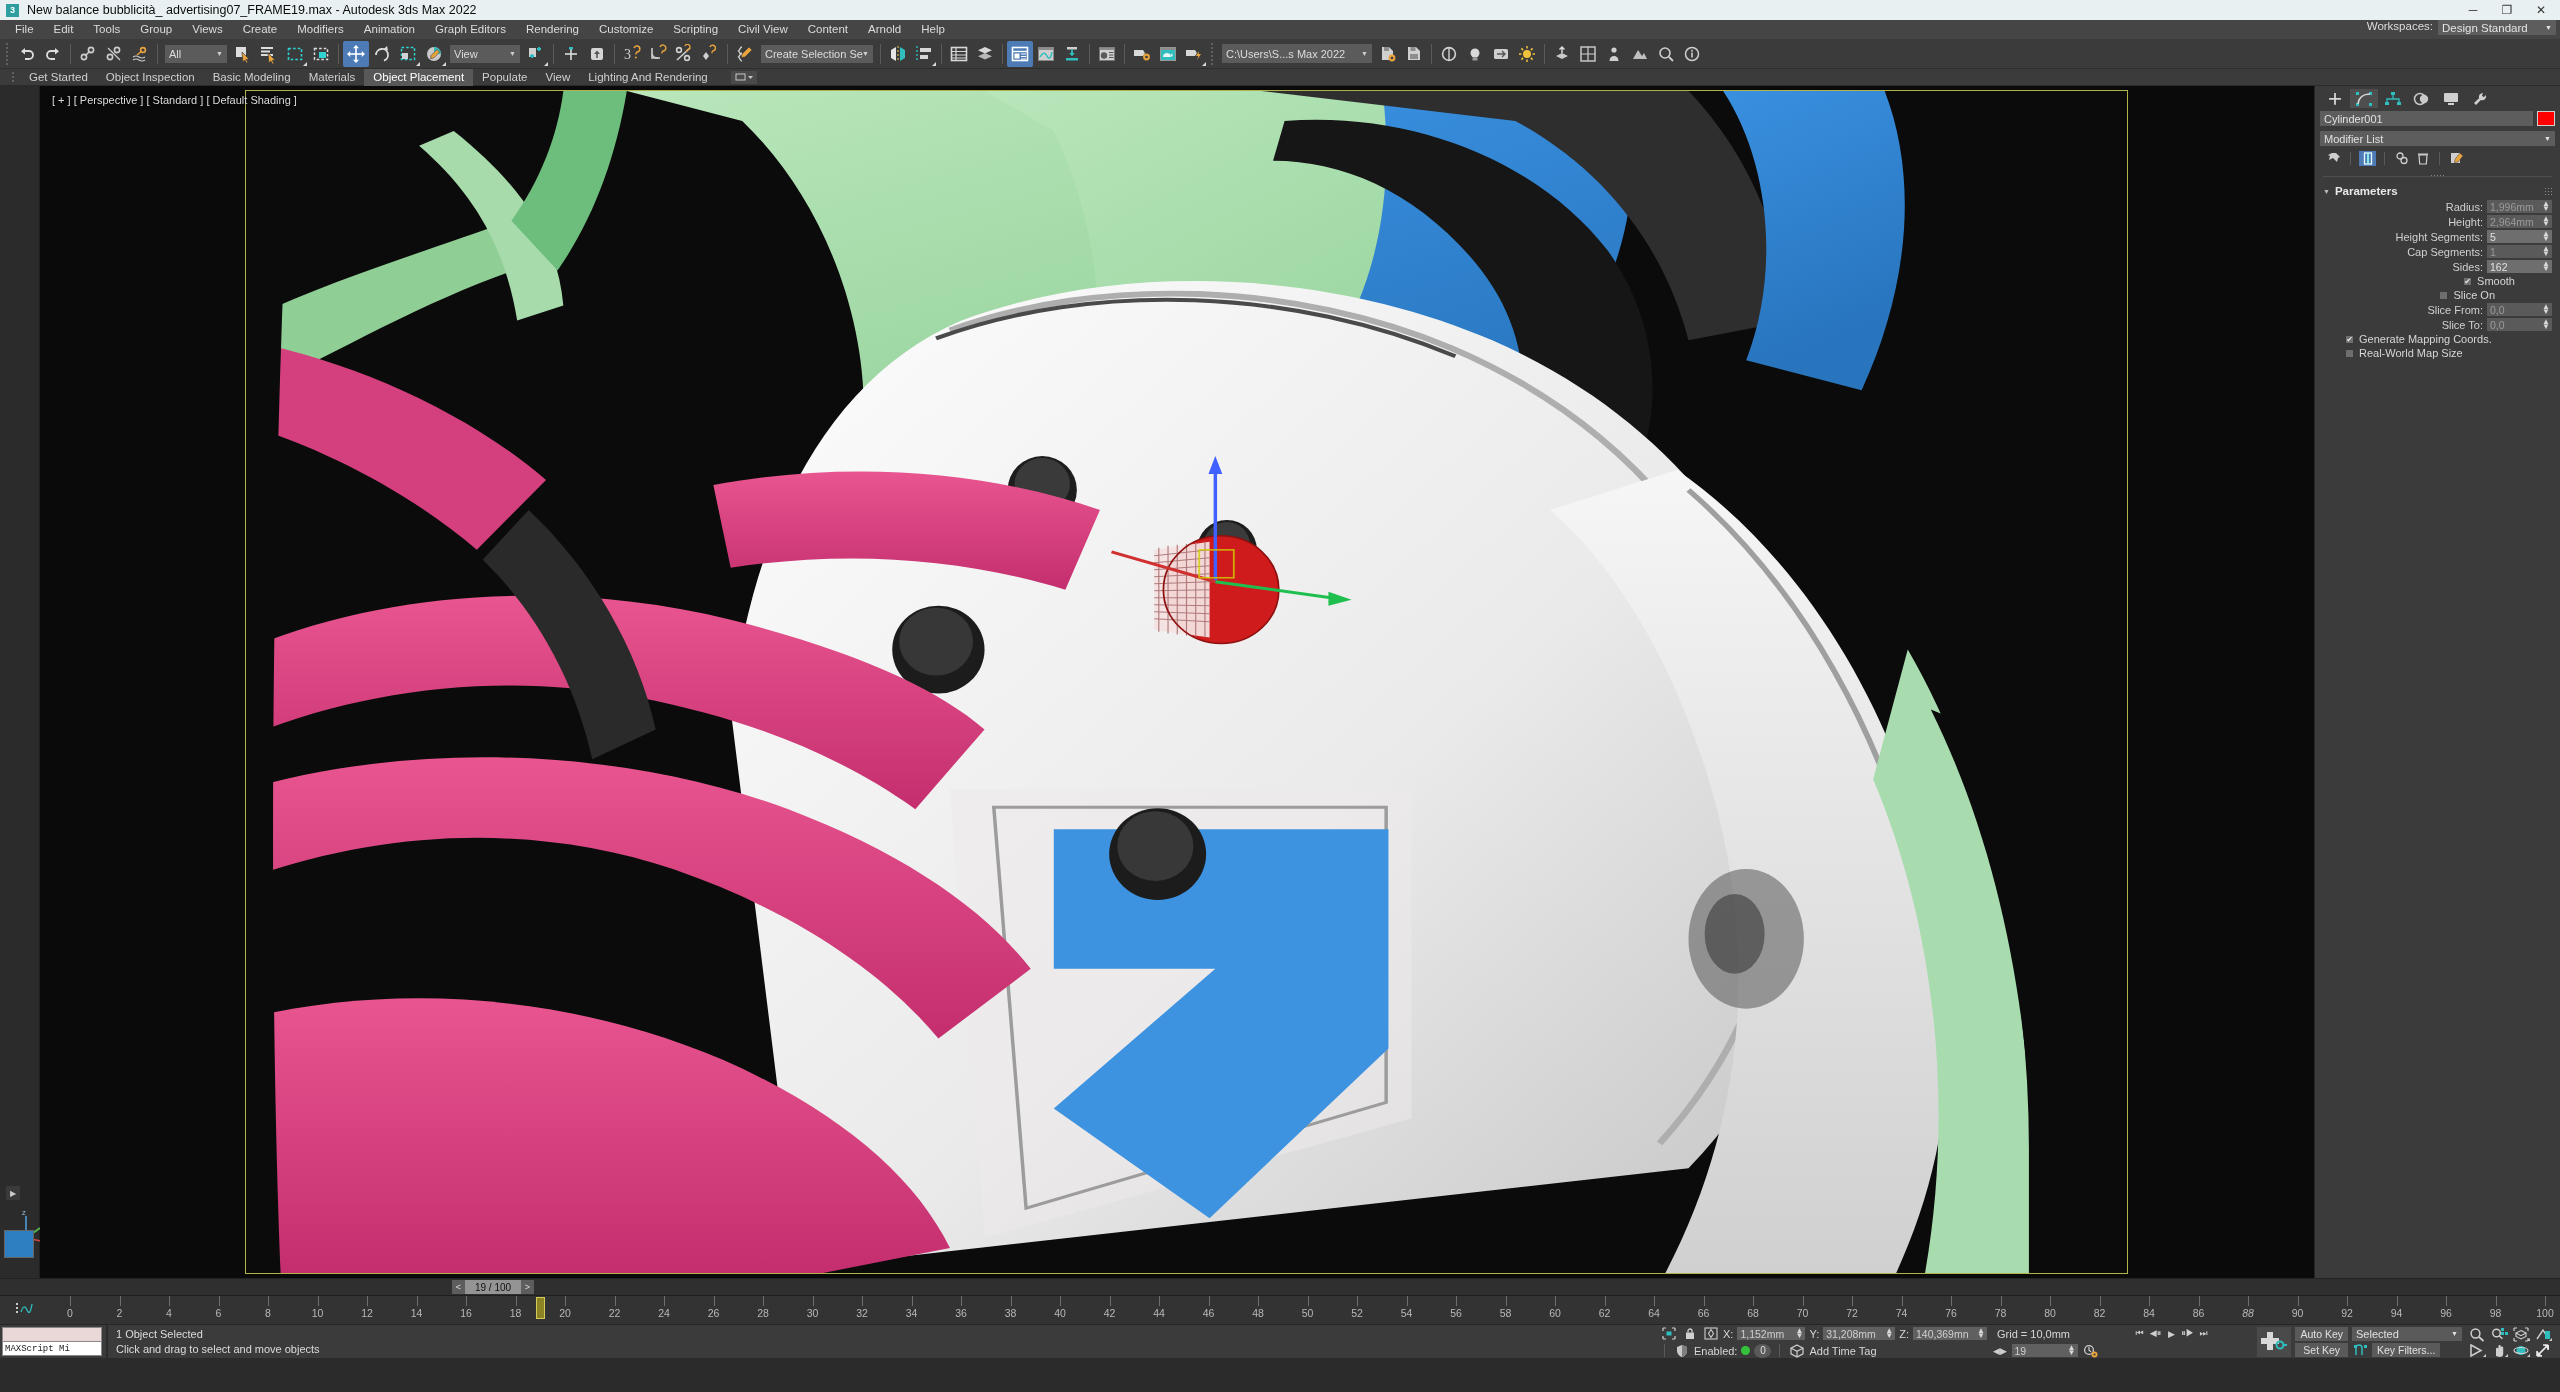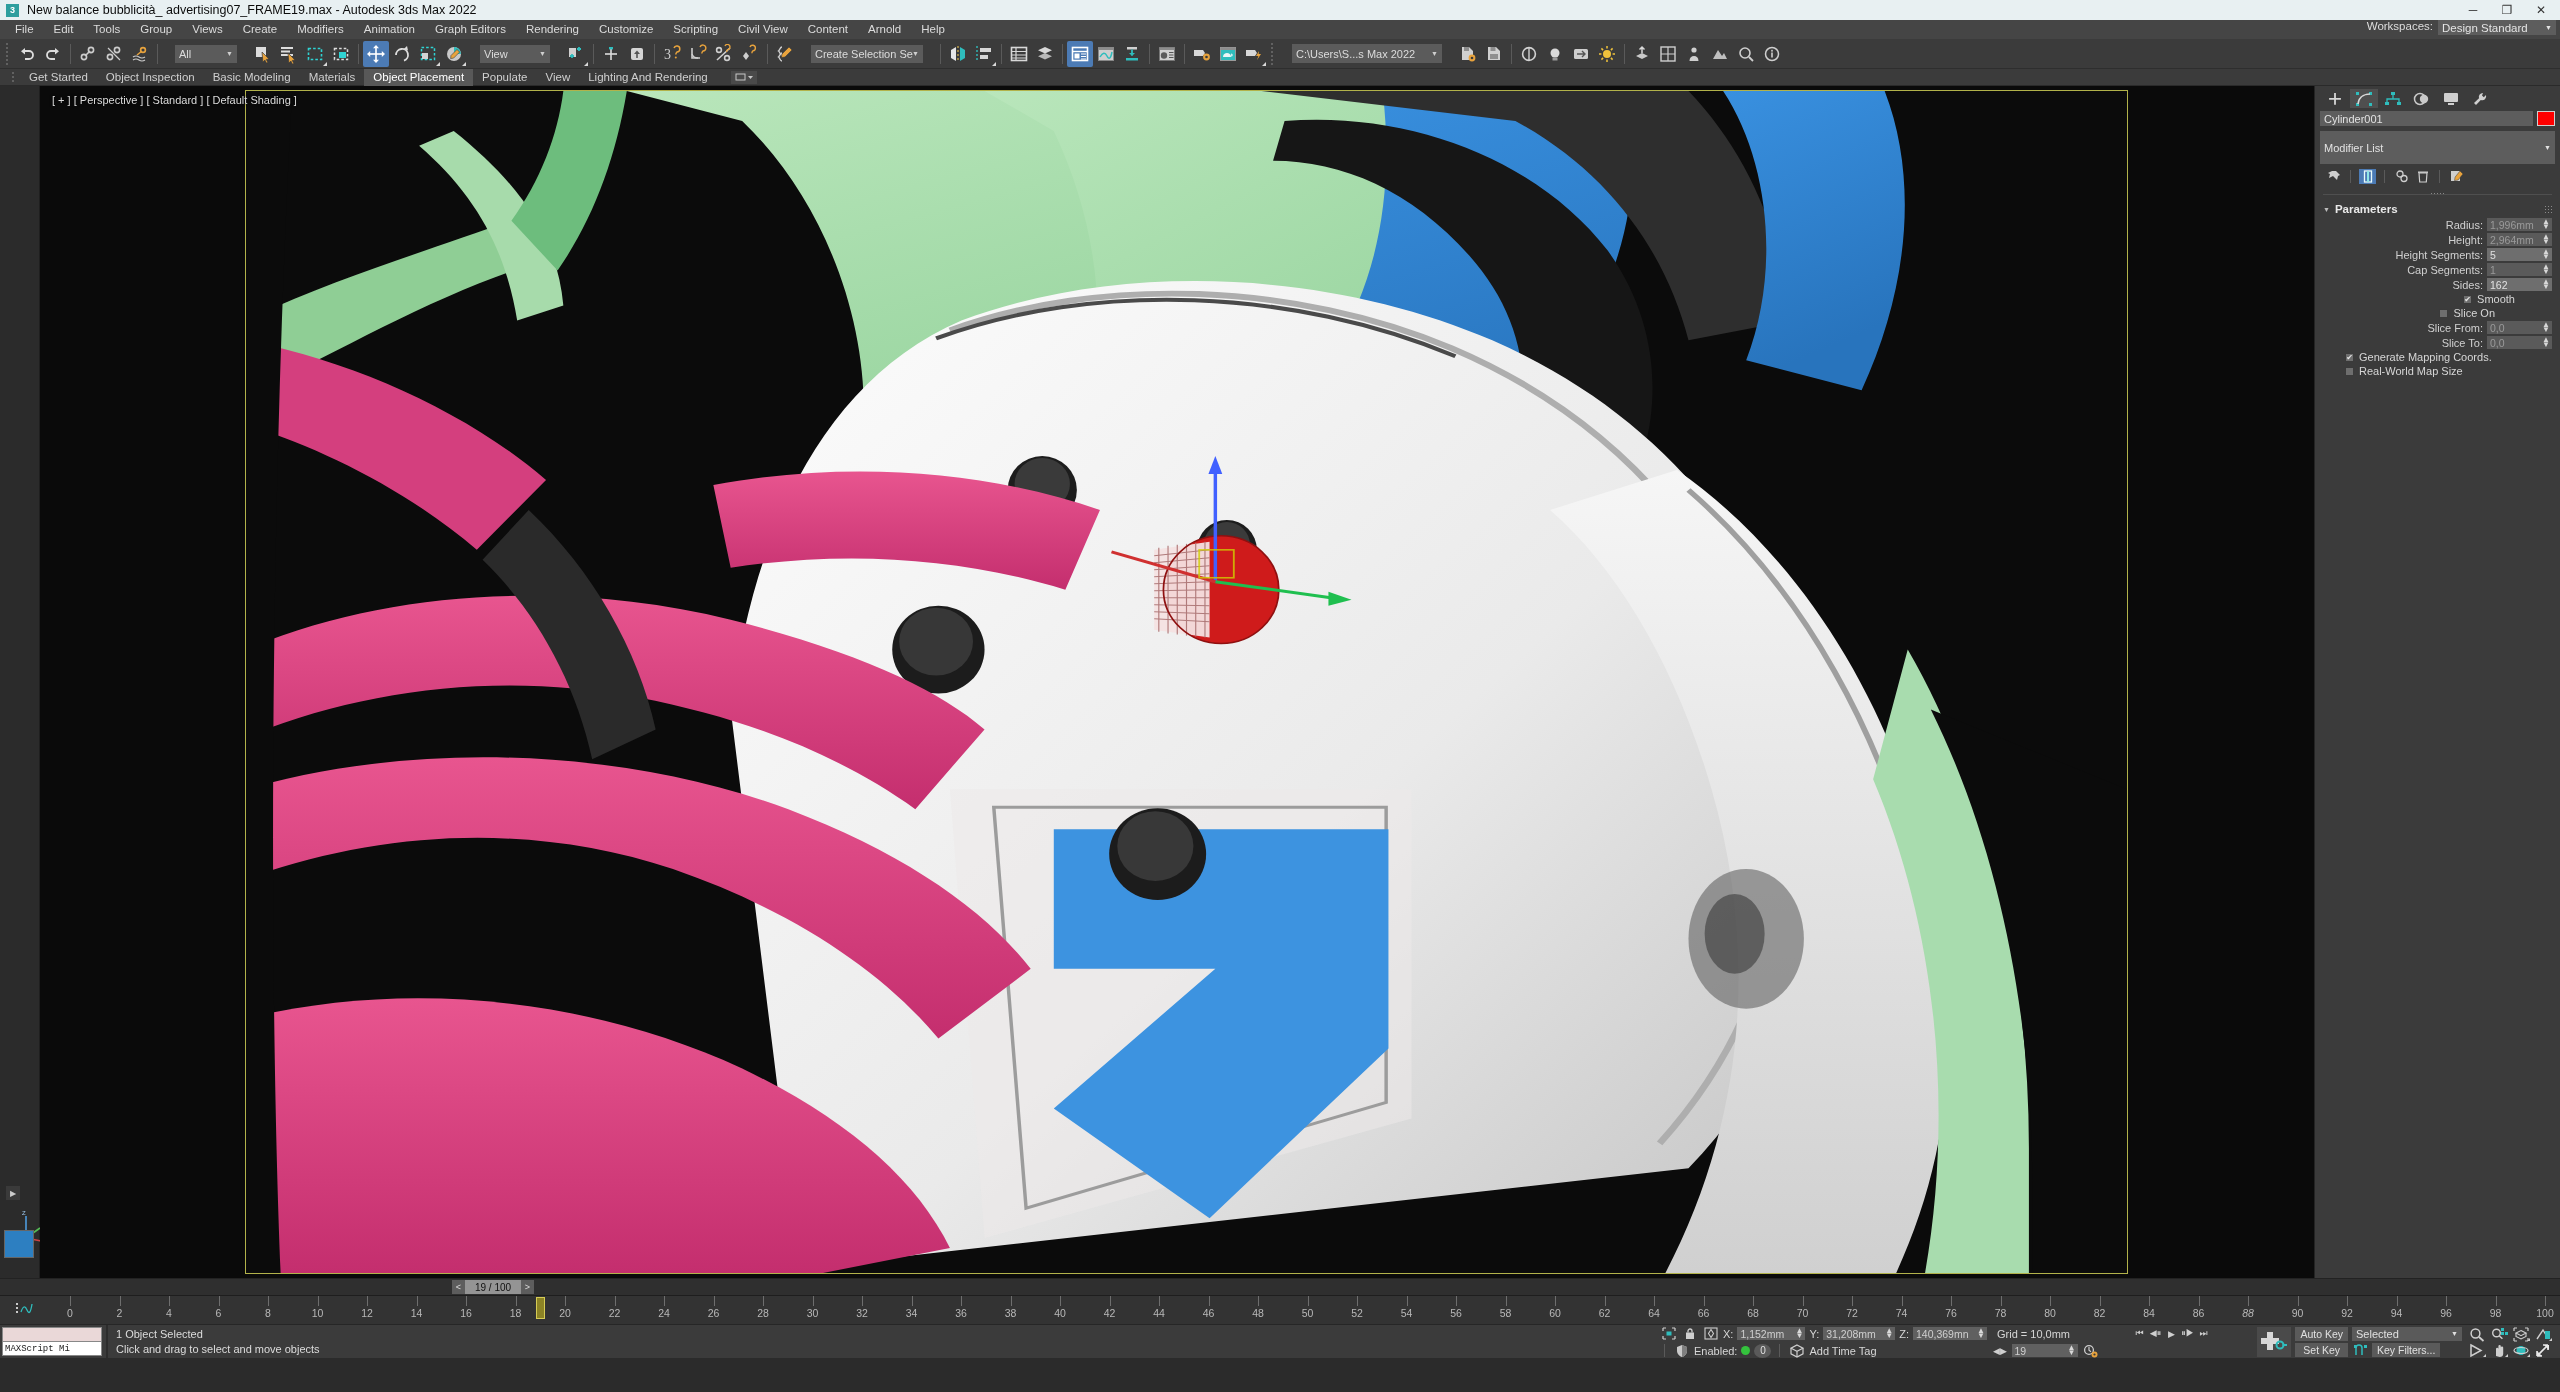--- a/index.html
+++ b/index.html
@@ -33,21 +33,21 @@
     repeating-linear-gradient(to bottom,#6a6a6a 0 2px, transparent 2px 4px);
     background-size:2px 4px; background-repeat:repeat-y; background-position:1px 2px;
     margin:0 3px; opacity:.8; }
   .tbtn { width:26px; height:26px; display:flex; align-items:center; justify-content:center;
     position:relative; border-radius:2px; }
   .tbtn.on { background:#4c7bb5; }
   .tbtn .corner { position:absolute; right:1px; bottom:1px; width:0; height:0;
     border-left:4px solid transparent; border-bottom:4px solid #d9d9d9; }
   .sep { width:1px; height:20px; background:#5a5a5a; margin:0 4px; }
   .combo { height:18px; background:#5b5b5b; color:#dcdcdc; font-size:11px;
-    display:flex; align-items:center; padding:0 4px; position:relative; margin:0 13px; }
+    display:flex; align-items:center; padding:0 4px; position:relative; margin:0 3px; }
   .combo .car { position:absolute; right:4px; font-size:7px; color:#cfcfcf; }
 
   
   .ribbon { height:17px; background:#3b3b3b; display:flex; align-items:center;
     padding-left:8px; font-size:11.5px; border-bottom:1px solid #2a2a2a; }
   .rtab { padding:0 9px; height:17px; line-height:17px; color:#cfcfcf; }
   .rtab.active { background:#585858; color:#fff; }
   .rcombo { height:13px; width:26px; background:#4a4a4a; margin-left:14px;
     display:flex; align-items:center; justify-content:center; }
 
@@ -73,21 +73,21 @@
 
   
   .cptabs { height:22px; display:flex; align-items:center; gap:1px; padding:3px 4px 0 6px;
     background:#3b3b3b; }
   .cptab { width:28px; height:19px; display:flex; align-items:center; justify-content:center; }
   .cptab.sel { background:#4f4f4f; }
   .namerow { display:flex; align-items:center; padding:3px 5px; gap:4px; }
   .namefield { flex:1; height:15px; background:#5d5d5d; font-size:11px; color:#e2e2e2;
     display:flex; align-items:center; padding:0 4px; }
   .colorswatch { width:18px; height:15px; background:#ff0000; border:1px solid #cfcfcf; }
-  .modlistrow { margin:2px 5px 0 5px; height:33px; background:#5d5d5d; font-size:11px;
+  .modlistrow { margin:2px 5px 0 5px; height:15px; background:#5d5d5d; font-size:11px;
     color:#e2e2e2; display:flex; align-items:center; padding:0 4px; position:relative; }
   .modlistrow .car { position:absolute; right:4px; font-size:7px; }
   .stack { margin:3px 5px 0 5px; height:140px; background:#4a4a4a;
     border:1px solid #2f2f2f; padding-top:1px; }
   .stackitem { height:14px; font-size:11px; color:#fff; display:flex; align-items:center;
     padding-left:22px; }
   .stackitem.sel { background:#3a7bc8; }
   .stackbtns { display:flex; align-items:center; gap:4px; padding:5px 8px 2px 10px; }
   .sbtn { width:17px; height:15px; display:flex; align-items:center; justify-content:center; }
   .sbtn.on { background:#4c7bb5; }

